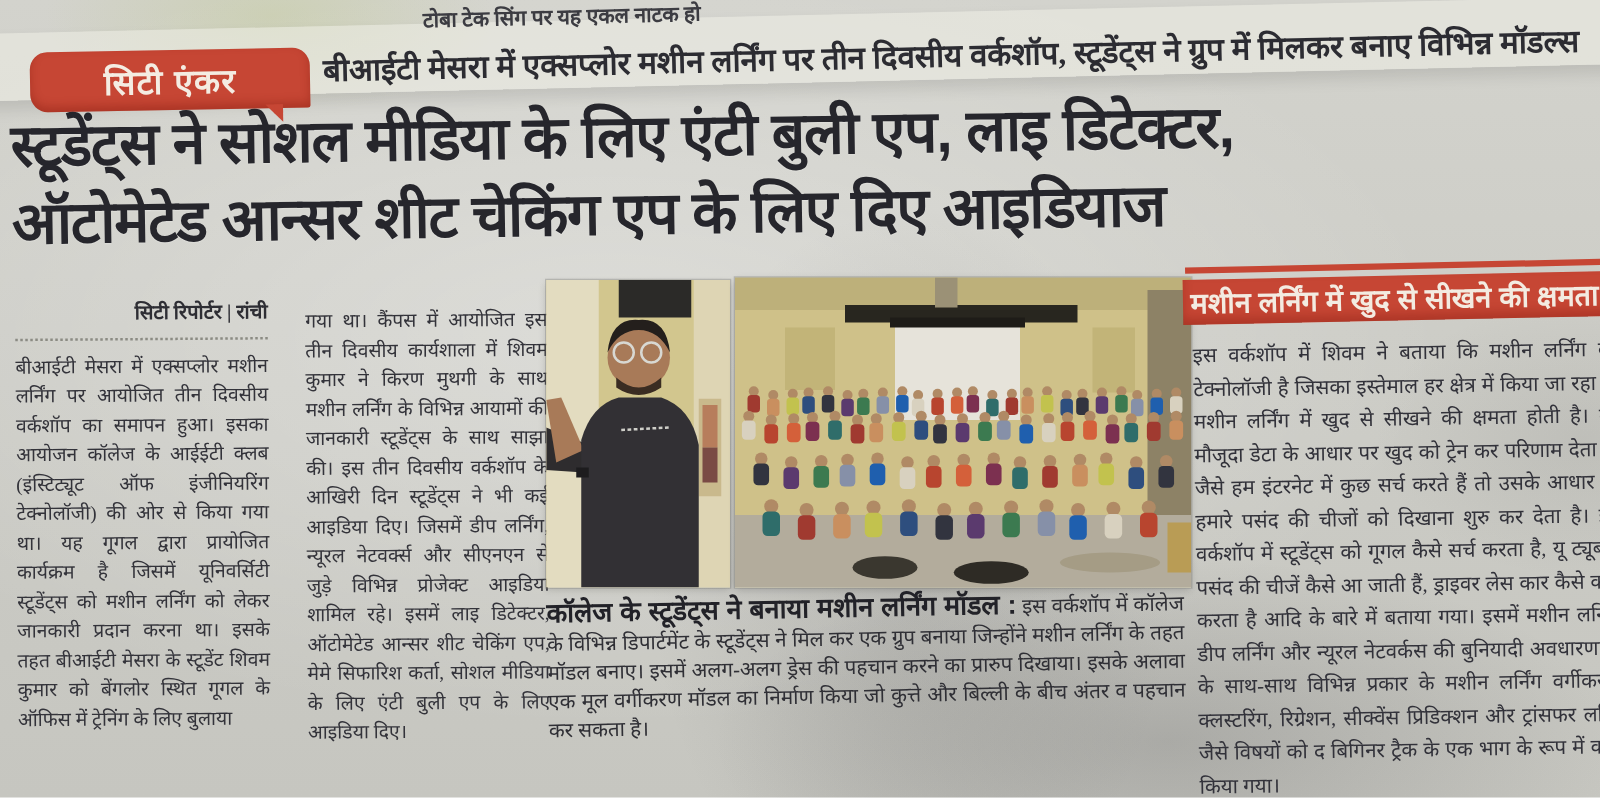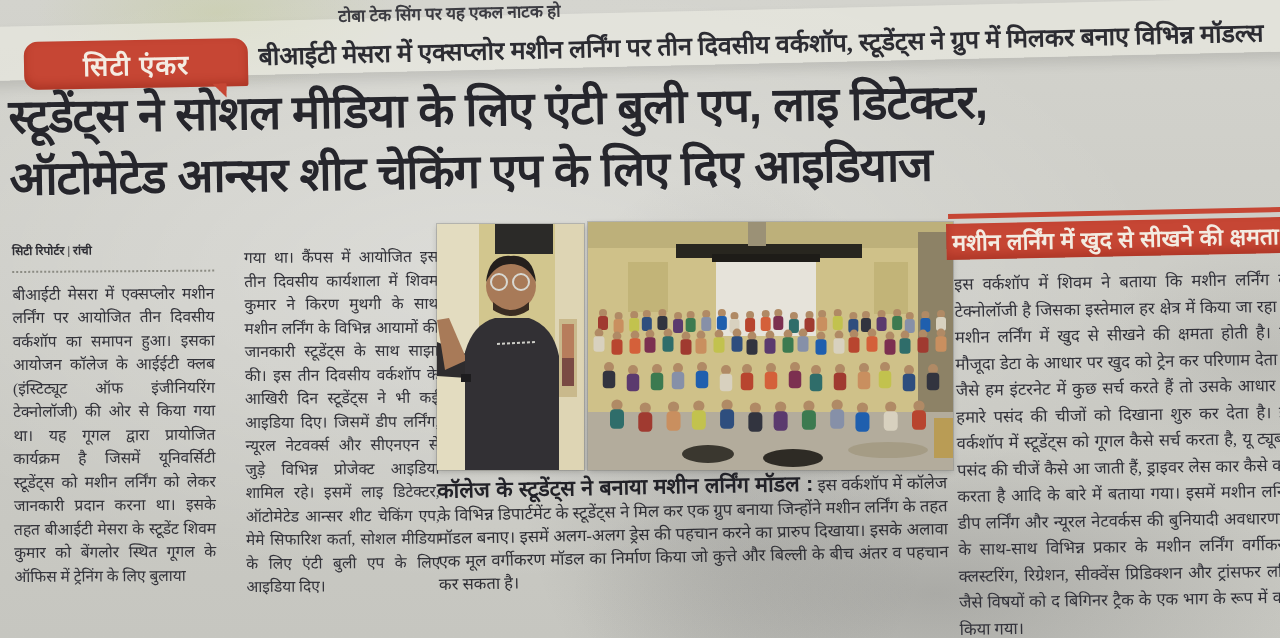--- a/index.html
+++ b/index.html
@@ -43,21 +43,21 @@
   .headline{
     position:absolute; left:8px; top:86px; width:1280px;
     font-family:"Liberation Sans",sans-serif; font-weight:bold; color:#26262c;
     font-size:47px; line-height:62px; letter-spacing:-1px; white-space:nowrap;
     transform:rotate(-0.9deg); transform-origin:left top;
     text-shadow:0 1px 0 rgba(255,255,255,.15);
   }
   .col{ position:absolute; text-align:justify; font-size:15.5px; line-height:23.5px; color:#33333a; transform:rotate(-0.4deg); transform-origin:left top;}
   .col1{ left:12px;  top:240px; width:202px; }
   .col2{ left:244px; top:246px; width:194px; }
-  .byline{ text-align:left; font-weight:bold; font-size:12px; color:#2e2e34; margin-bottom:7px; }
+  .byline{ text-align:right; font-weight:bold; font-size:16px; color:#2e2e34; margin-bottom:7px; }
   .dotrule{ border:0; border-top:2px dotted #8b8b83; margin:0 0 10px 0; }
   .photo{ position:absolute; box-shadow:0 0 0 1px rgba(120,120,115,.35), 0 2px 6px rgba(0,0,0,.18); }
   .photo1{ left:437px; top:224px; width:147px; height:246px; }
   .photo2{ left:588px; top:222px; width:365px; height:248px; }
   .caption{
     position:absolute; left:437px; top:480px; width:510px;
     font-size:16.5px; line-height:23px; text-align:justify; color:#2f2f35;
     transform:rotate(-1.1deg); transform-origin:left top;
   }
   .caption .lead{ font-family:"Liberation Sans",sans-serif; font-weight:bold; font-size:21.5px; color:#222228; }

